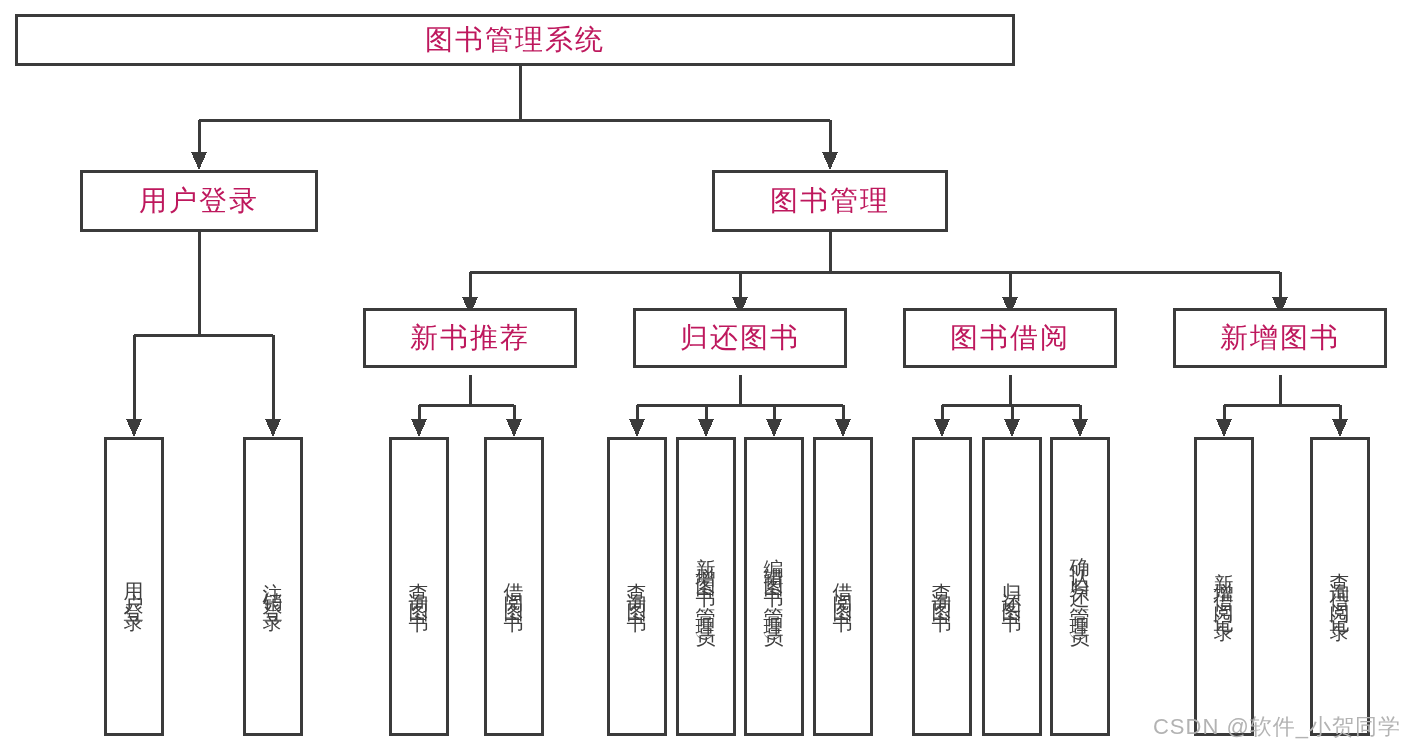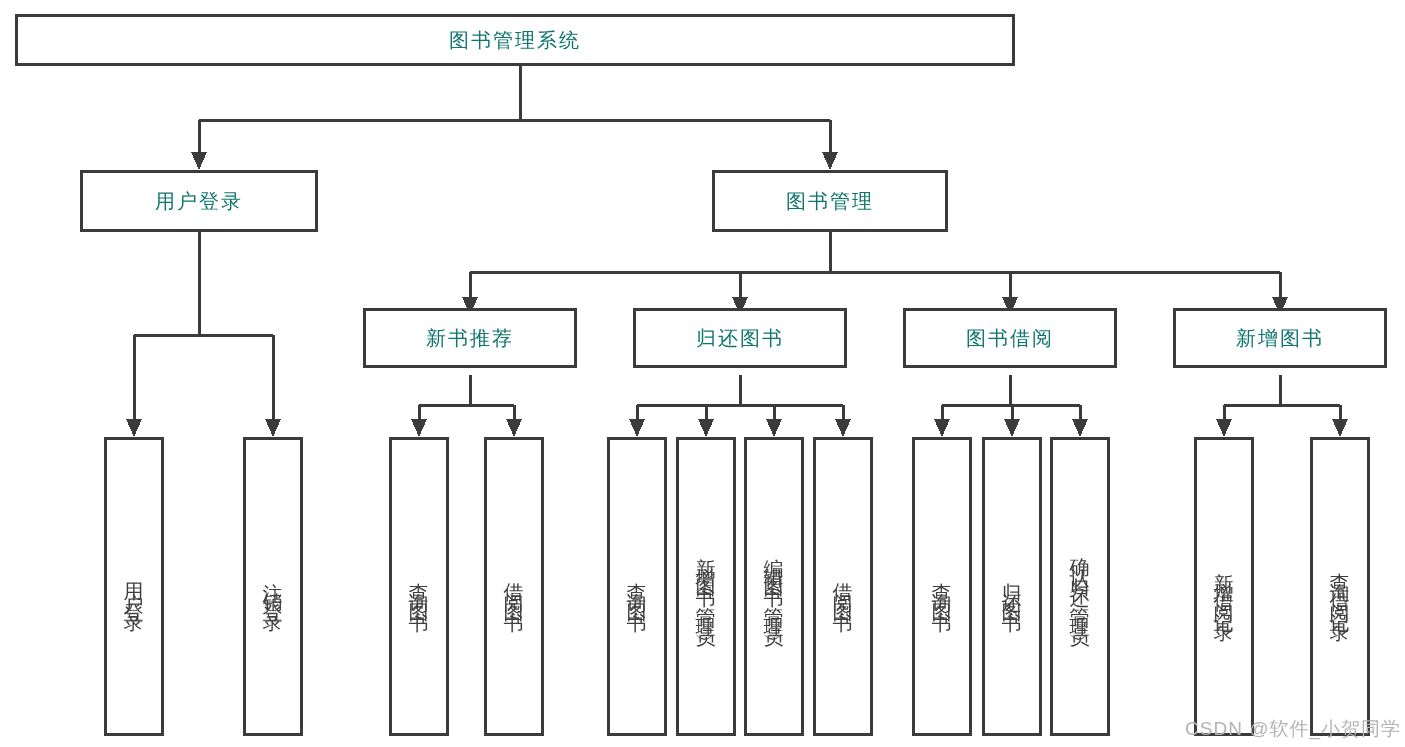--- a/index.html
+++ b/index.html
@@ -6,36 +6,36 @@
   .stage{
     position:relative;width:1405px;height:747px;background:#ffffff;overflow:hidden;
     font-family:"Liberation Sans","DejaVu Sans",sans-serif;
   }
   .wires{position:absolute;left:0;top:0;width:1405px;height:747px;pointer-events:none;}
   .wires path{stroke:#3b3b3b;stroke-width:3;fill:none;}
   .wires polygon{fill:#3b3b3b;stroke:none;}
   .node{
     position:absolute;box-sizing:border-box;border:3px solid #3b3b3b;background:#fff;
     display:flex;align-items:center;justify-content:center;
-    font-size:20px;color:#0f766e;letter-spacing:2px;white-space:nowrap;
+    font-size:28px;color:#be185d;letter-spacing:2px;white-space:nowrap;
   }
   .root{left:15px;top:14px;width:1000px;height:52px;}
   .lvl2{top:170px;height:62px;}
   .lvl3{top:308px;height:60px;}
   .vnode{
     position:absolute;box-sizing:border-box;top:437px;width:60px;height:299px;
     border:3px solid #3b3b3b;background:#fff;
     display:flex;align-items:center;justify-content:center;
   }
   .vtext{
     writing-mode:vertical-rl;
     font-size:20px;color:#3f3f3f;letter-spacing:10px;line-height:1;
   }
   .watermark{
-    position:absolute;right:4px;bottom:5px;font-size:19px;letter-spacing:1px;
+    position:absolute;right:4px;bottom:5px;font-size:22px;letter-spacing:1px;
     color:#b3b3b3;z-index:5;
   }
 </style>
 </head>
 <body>
 
 <div class="stage">
 
   <svg class="wires" viewBox="0 0 1405 747" shape-rendering="crispEdges">
 

